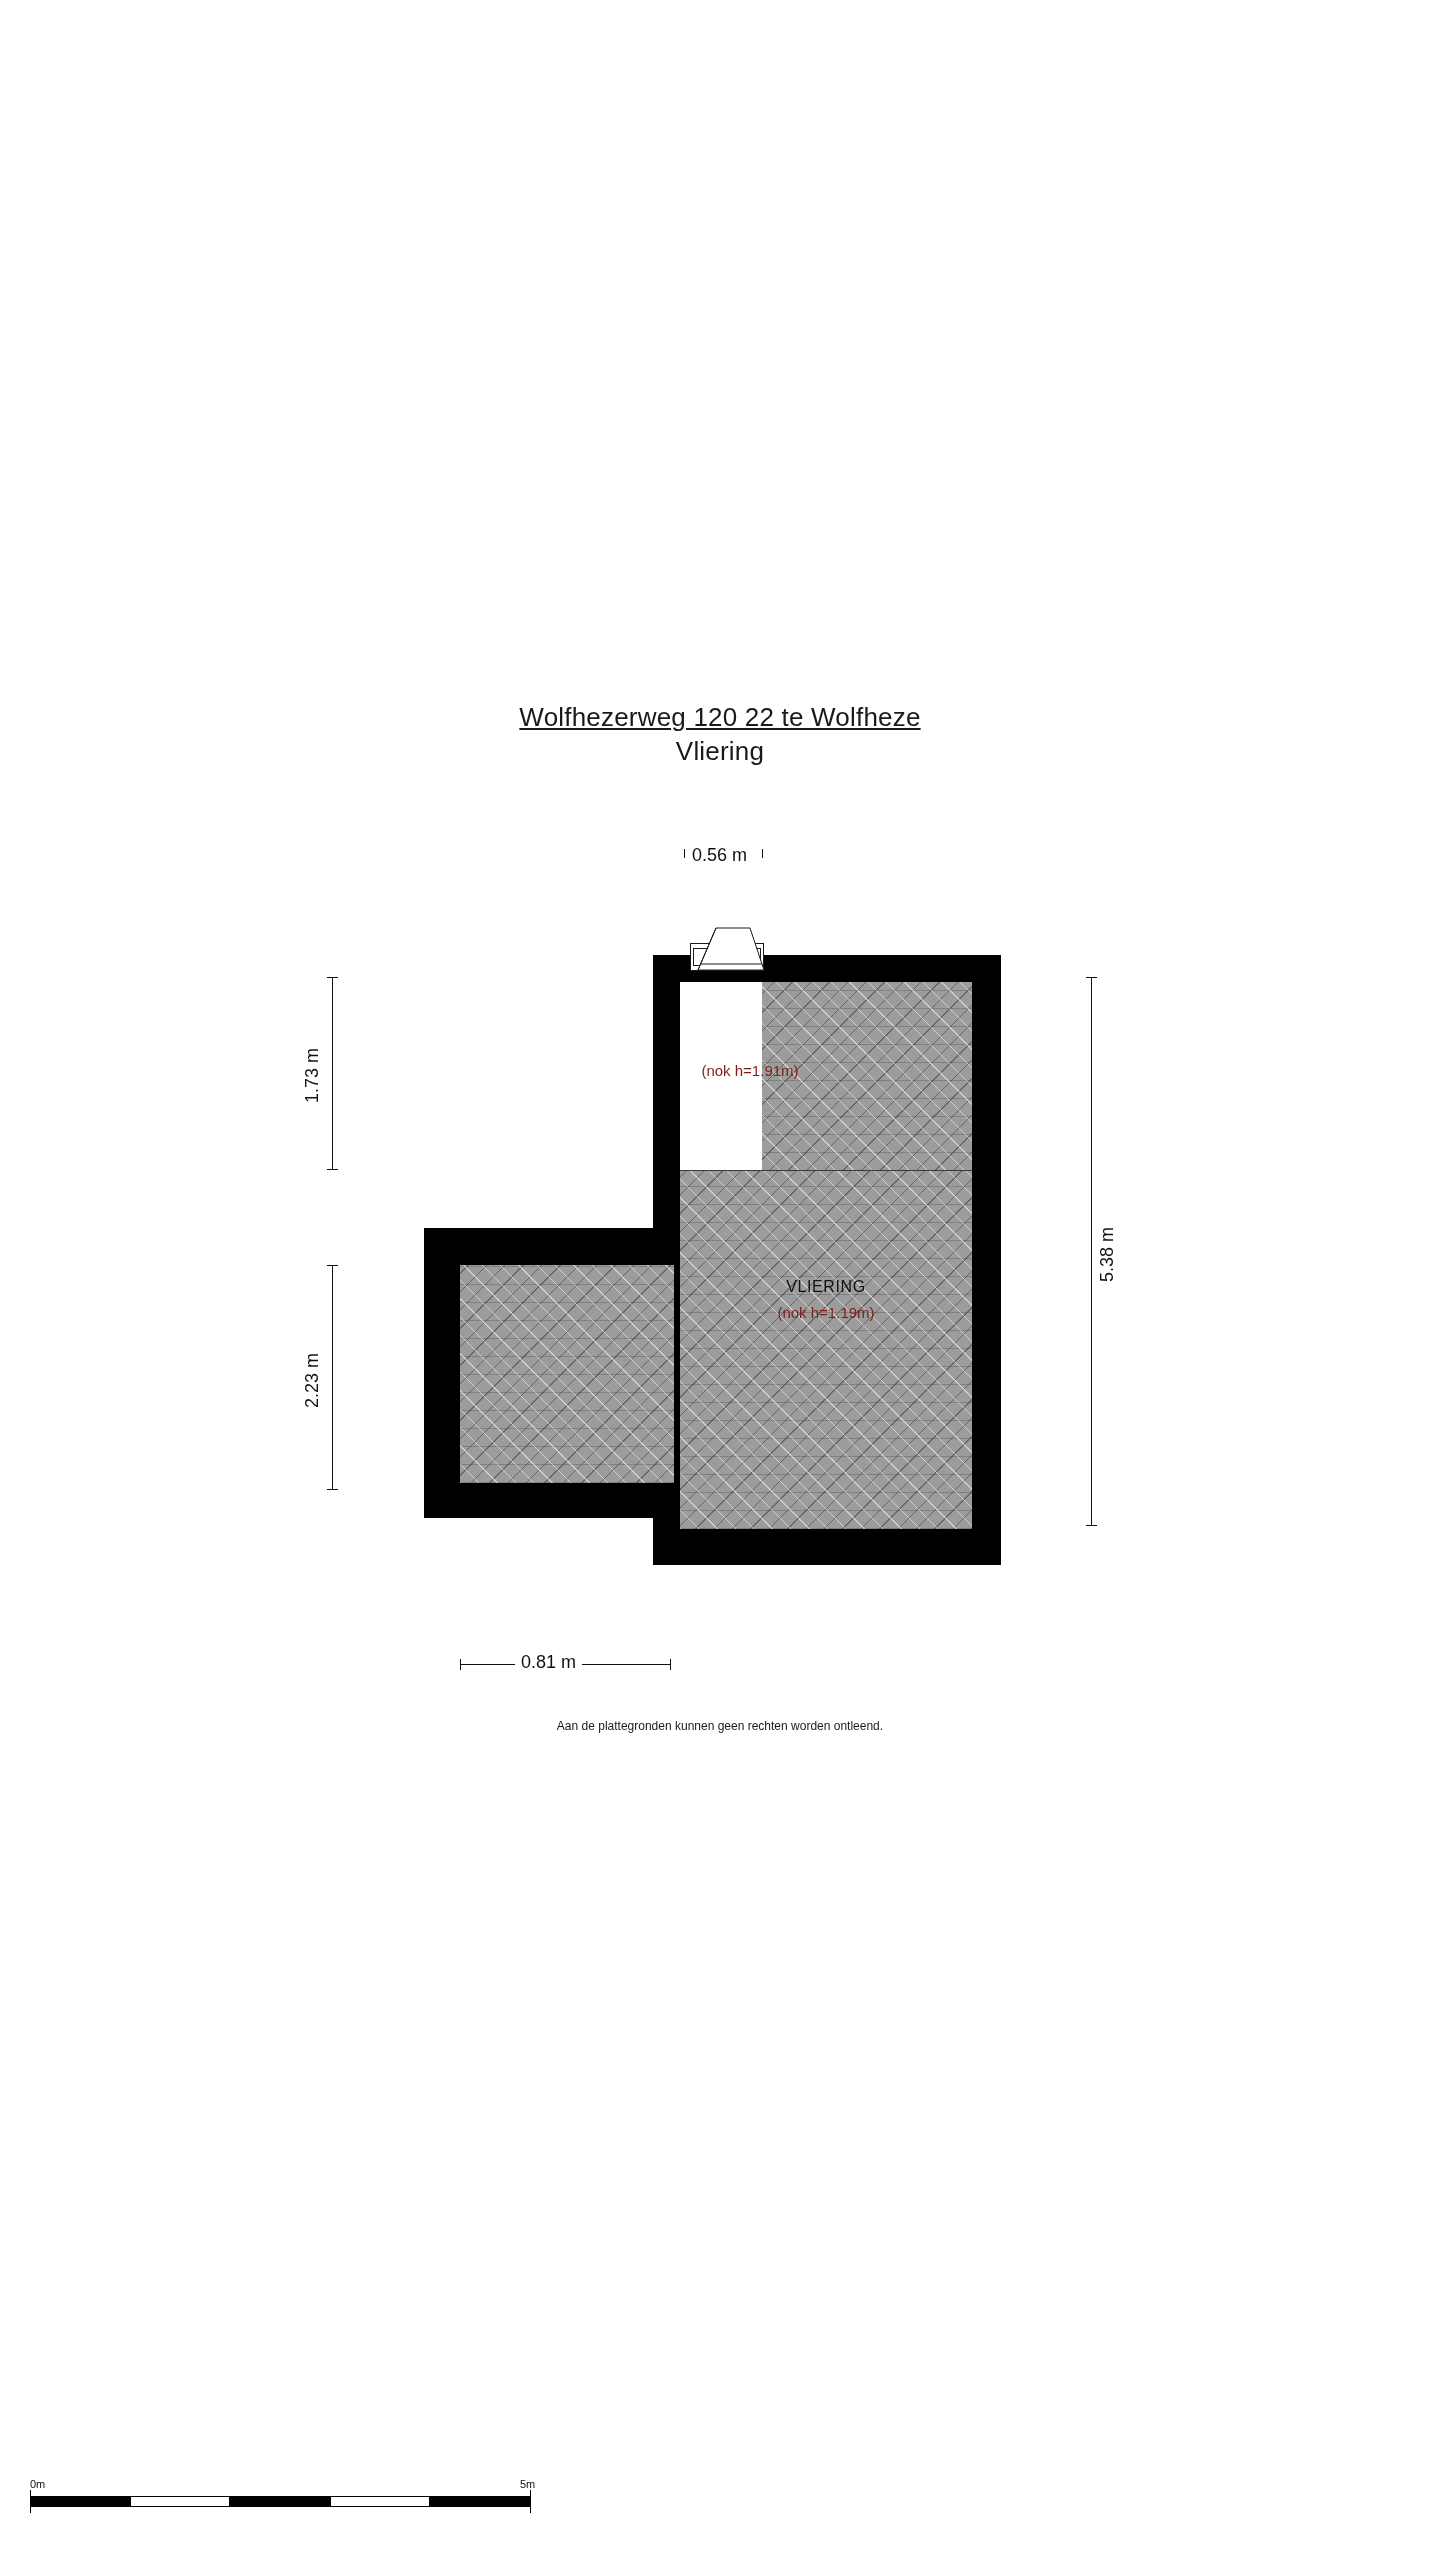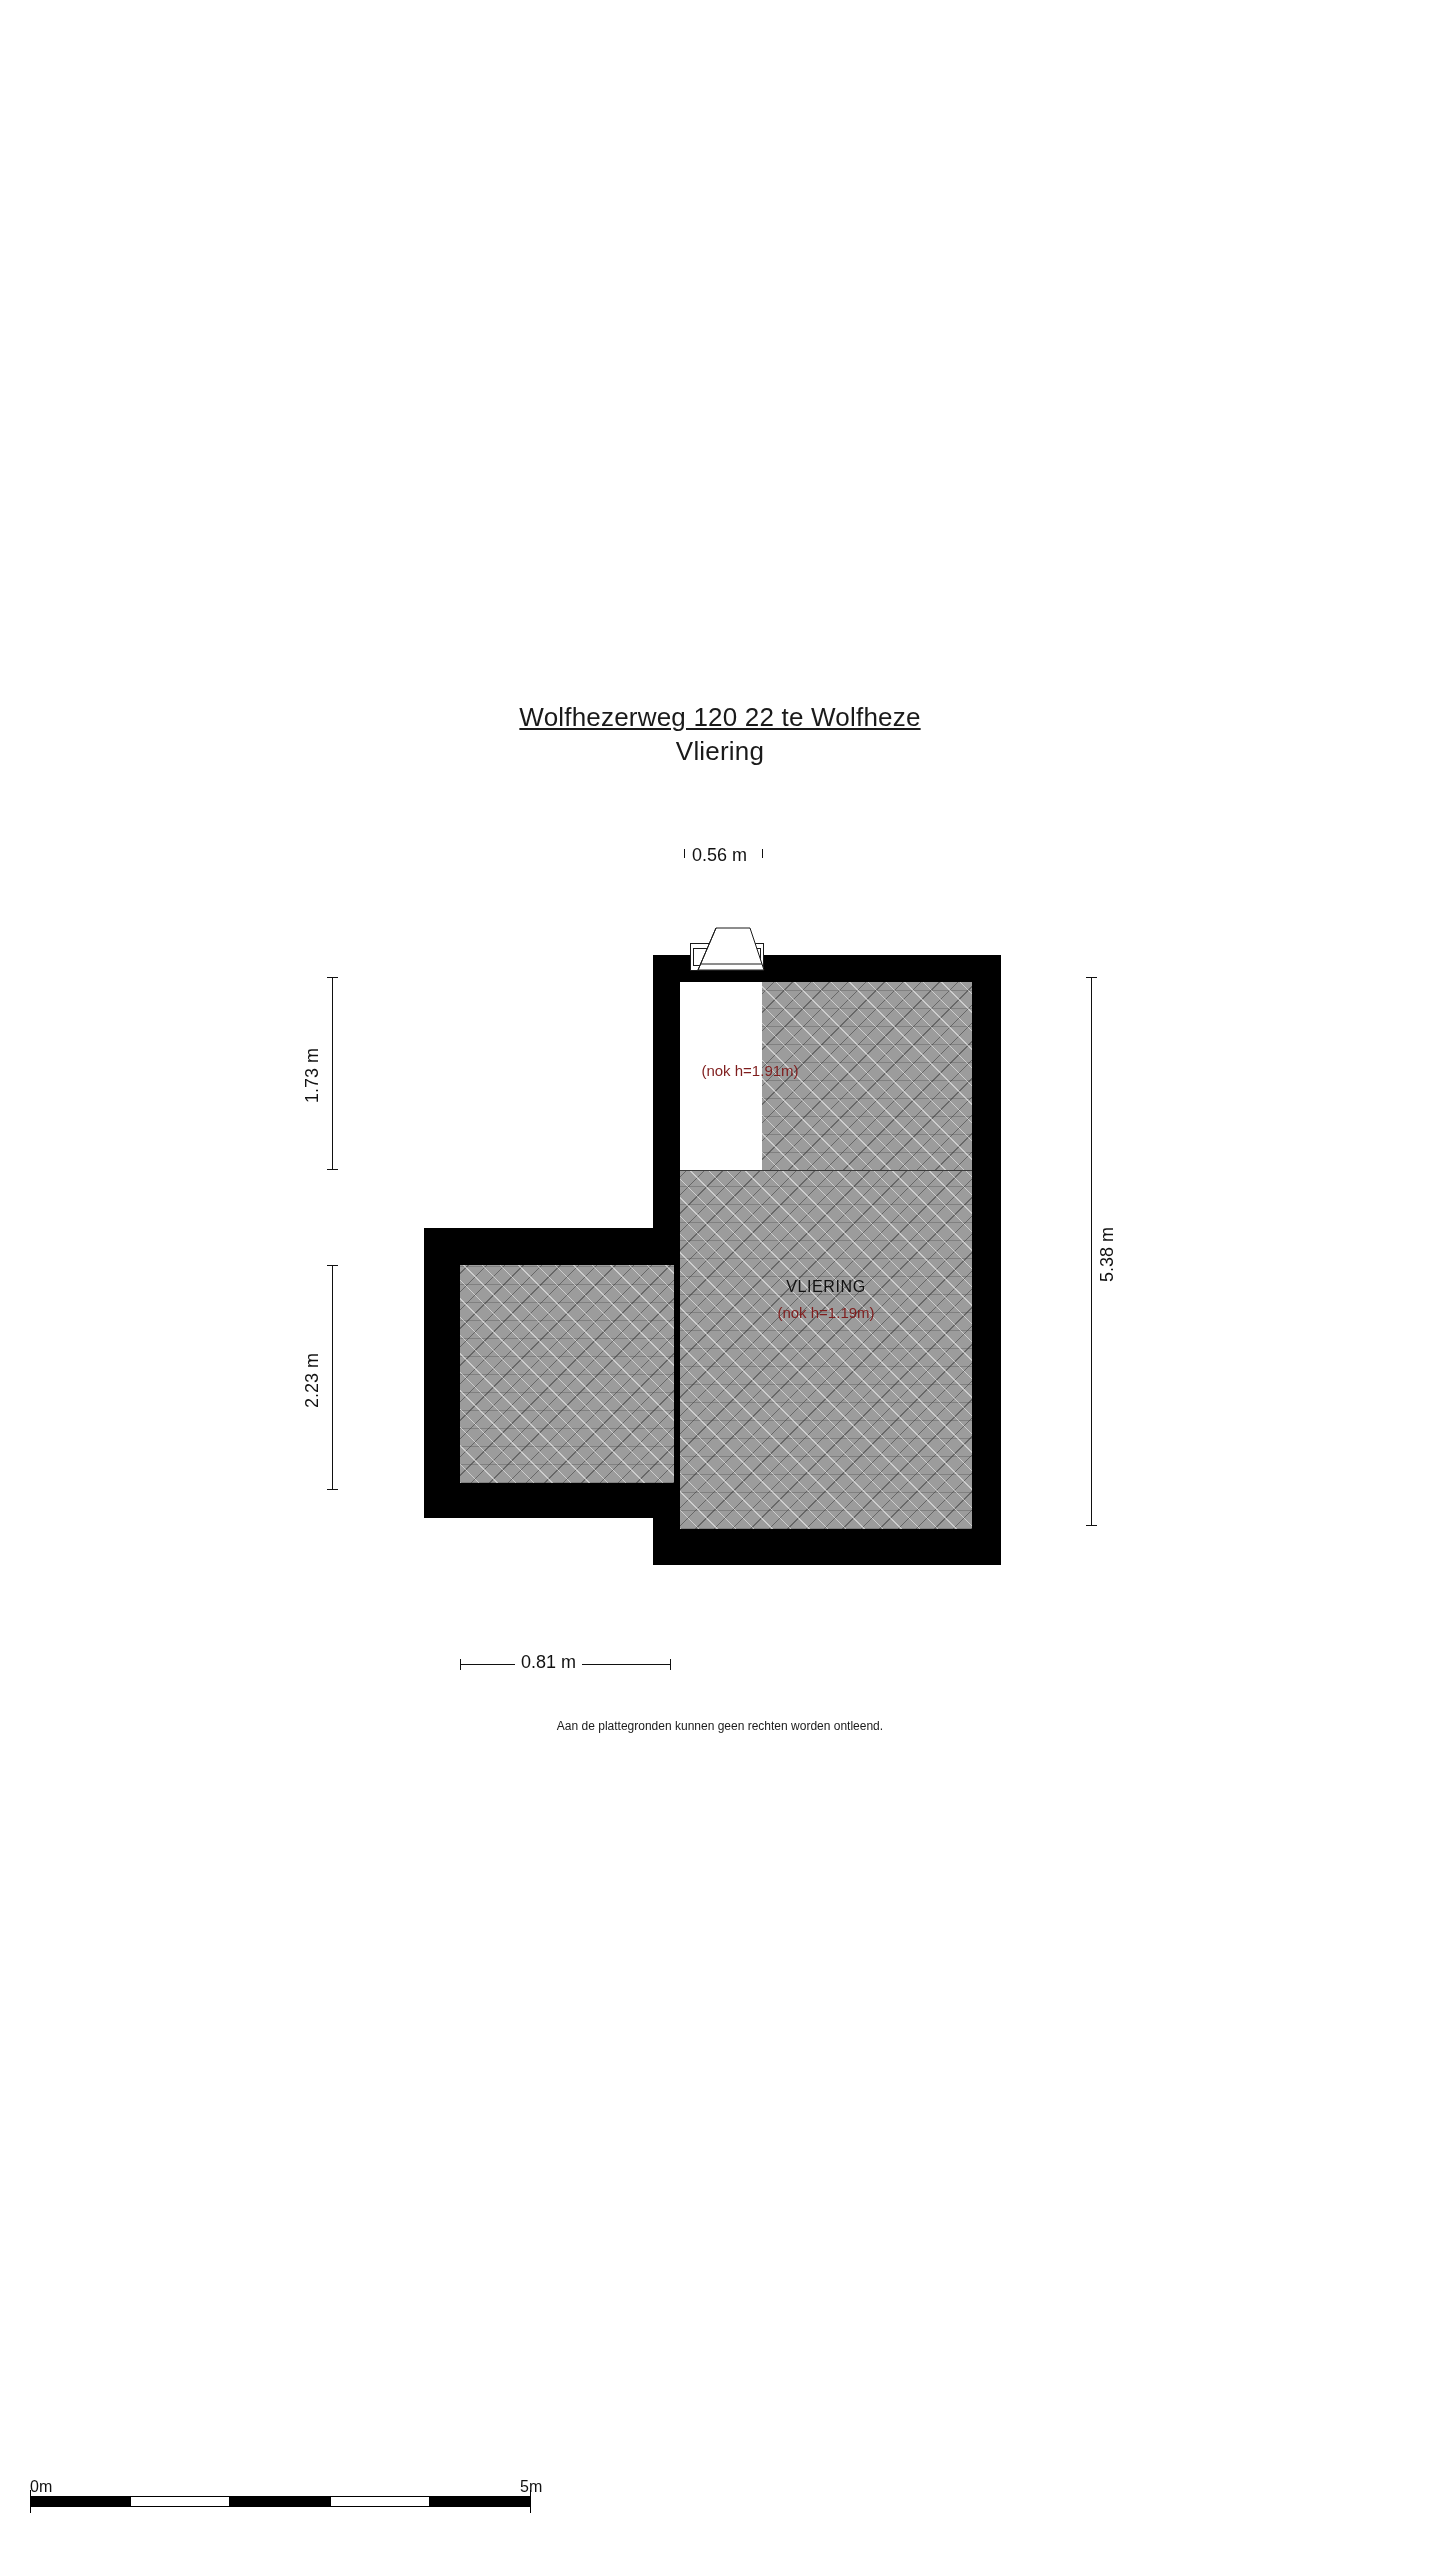--- a/index.html
+++ b/index.html
@@ -160,21 +160,21 @@
   
   #scalebar {
     position: absolute;
     left: 30px;
     top: 2478px;
     width: 500px;
     height: 44px;
   }
   #scalebar .sb-label {
     position: absolute;
-    font-size: 16px;
+    font-size: 11px;
     color: #111;
   }
   #scalebar .sb-seg {
     position: absolute;
     top: 18px;
     height: 11px;
     border: 1px solid #000;
     box-sizing: border-box;
   }
   #scalebar .sb-seg.dark { background: #000; }

